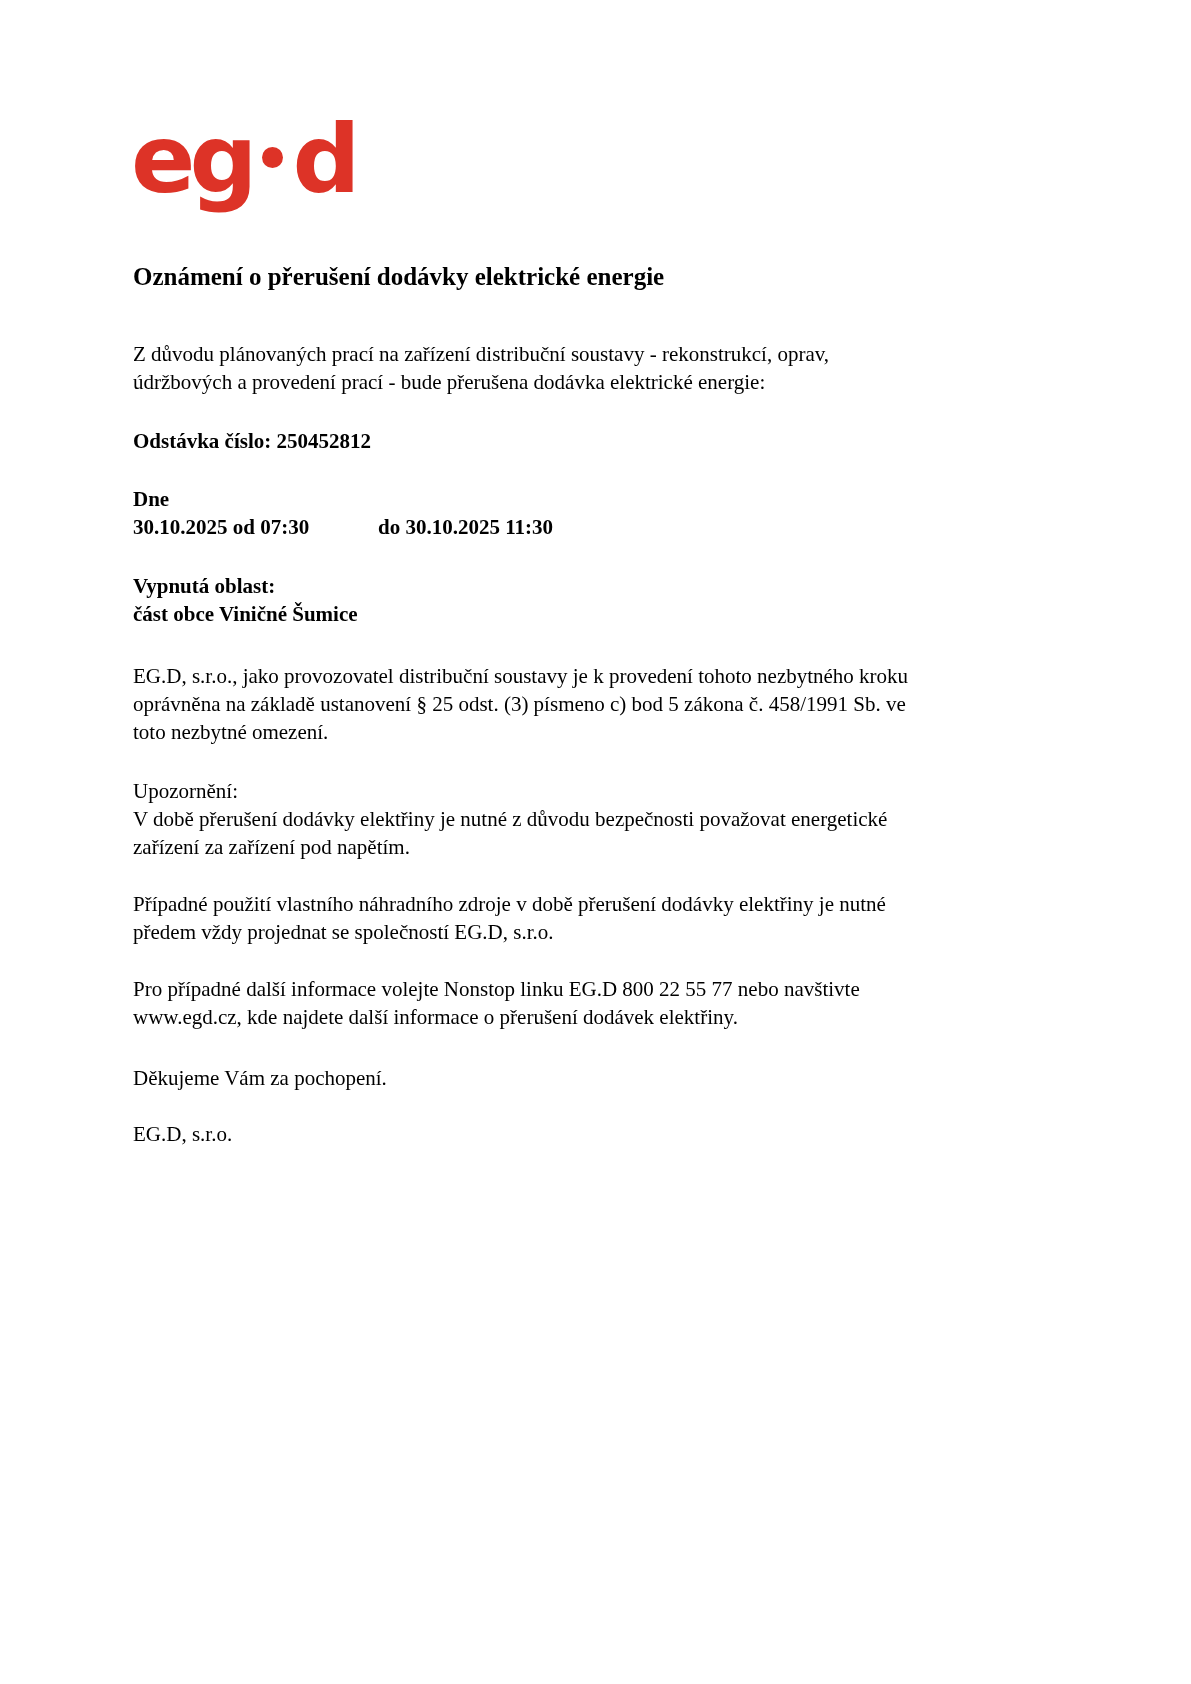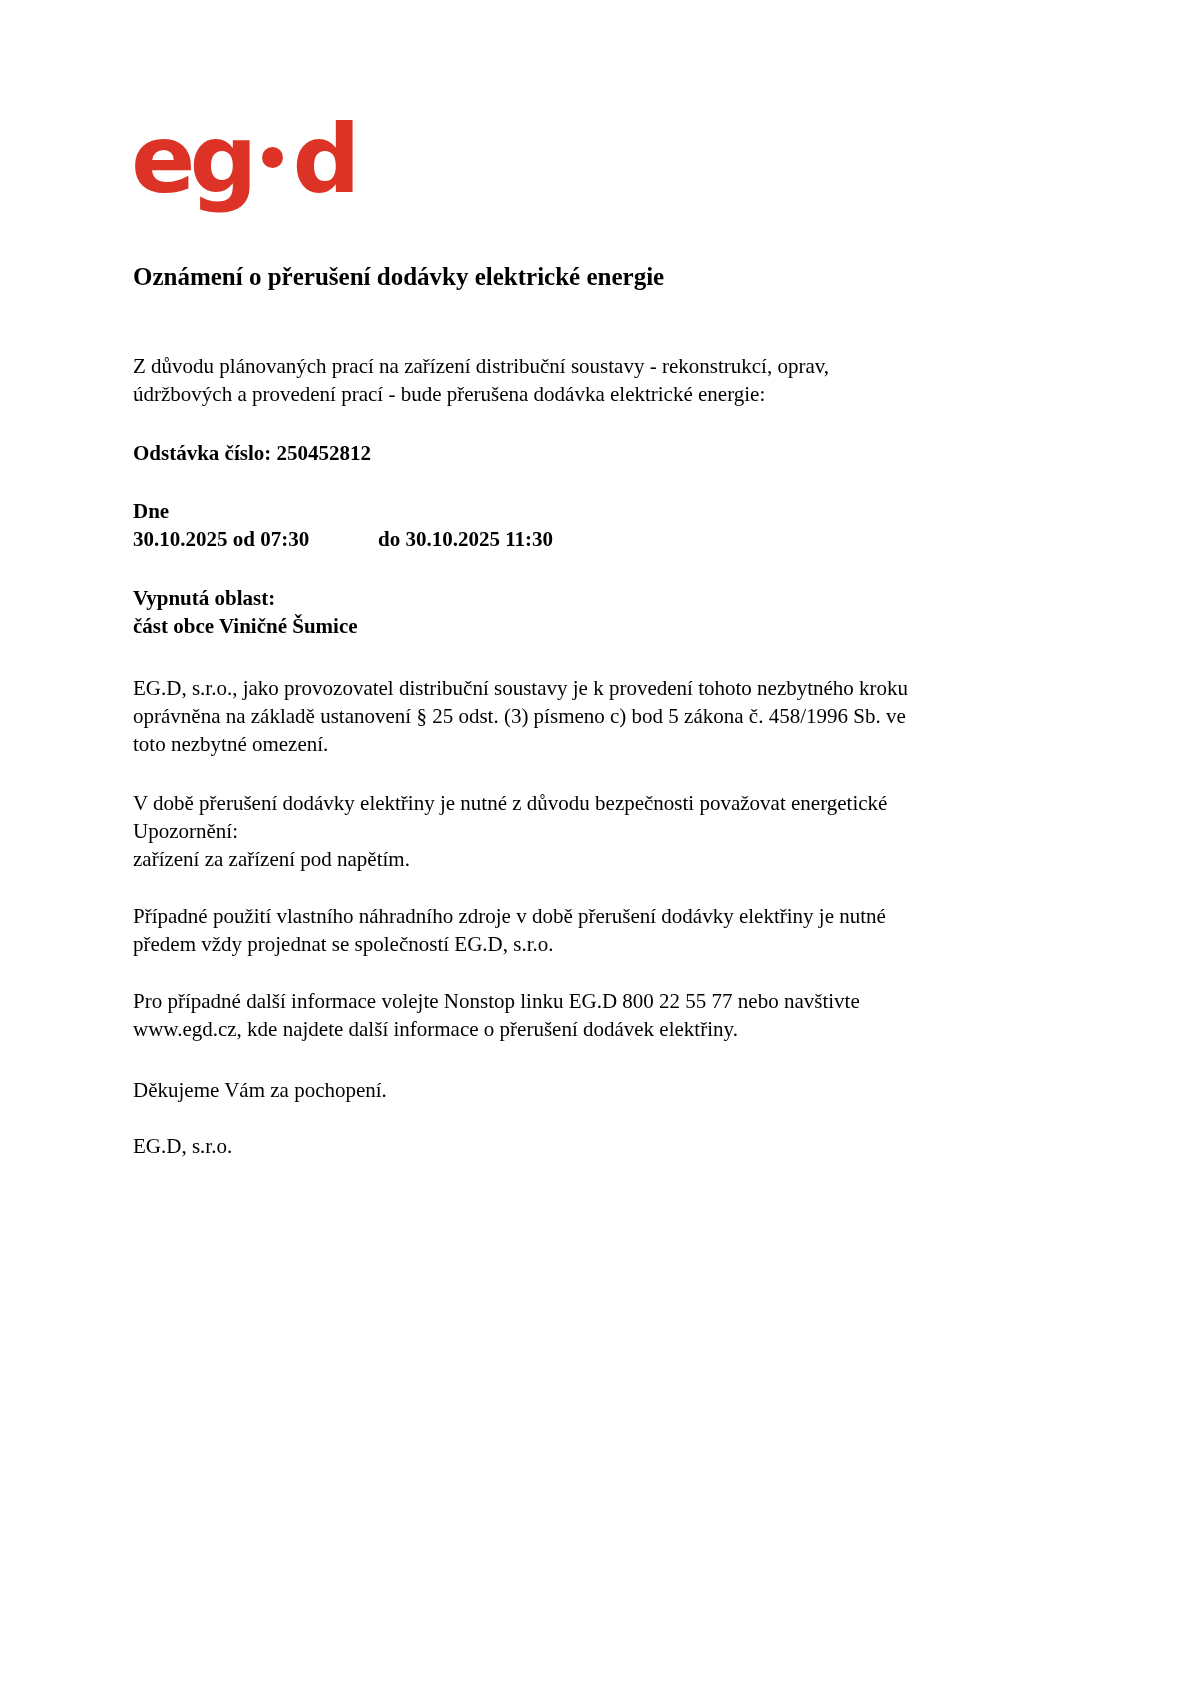--- a/index.html
+++ b/index.html
@@ -43,21 +43,21 @@
     letter-spacing: 0;
   }
   .title {
     margin-top: 52px;
     font-size: 25px;
     line-height: 36px;
     font-weight: bold;
   }
   .para .line { white-space: nowrap; }
   .bold { font-weight: bold; }
-  .p-intro     { margin-top: 57px; }
+  .p-intro     { margin-top: 45px; }
   .p-outage    { margin-top: 31px; }
   .p-dates     { margin-top: 30px; }
   .p-area      { margin-top: 31px; }
   .p-legal     { margin-top: 34px; }
   .p-warning   { margin-top: 31px; }
   .p-generator { margin-top: 29px; }
   .p-info      { margin-top: 29px; }
   .p-thanks    { margin-top: 33px; }
   .p-signature { margin-top: 28px; }
   .date-from { display: inline-block; width: 245px; }
@@ -95,27 +95,27 @@
       <div class="line"><span class="date-from">30.10.2025 od 07:30</span><span>do 30.10.2025 11:30</span></div>
     </div>
 
     <div class="para p-area bold">
       <div class="line">Vypnutá oblast:</div>
       <div class="line">část obce Viničné Šumice</div>
     </div>
 
     <div class="para p-legal">
       <div class="line">EG.D, s.r.o., jako provozovatel distribuční soustavy je k provedení tohoto nezbytného kroku</div>
-      <div class="line">oprávněna na základě ustanovení § 25 odst. (3) písmeno c) bod 5 zákona č. 458/1996 Sb. ve</div>
+      <div class="line">oprávněna na základě ustanovení § 25 odst. (3) písmeno c) bod 5 zákona č. 458/1991 Sb. ve</div>
       <div class="line">toto nezbytné omezení.</div>
     </div>
 
     <div class="para p-warning">
+      <div class="line">Upozornění:</div>
       <div class="line">V době přerušení dodávky elektřiny je nutné z důvodu bezpečnosti považovat energetické</div>
-      <div class="line">Upozornění:</div>
       <div class="line">zařízení za zařízení pod napětím.</div>
     </div>
 
     <div class="para p-generator">
       <div class="line">Případné použití vlastního náhradního zdroje v době přerušení dodávky elektřiny je nutné</div>
       <div class="line">předem vždy projednat se společností EG.D, s.r.o.</div>
     </div>
 
     <div class="para p-info">
       <div class="line">Pro případné další informace volejte Nonstop linku EG.D 800 22 55 77 nebo navštivte</div>

